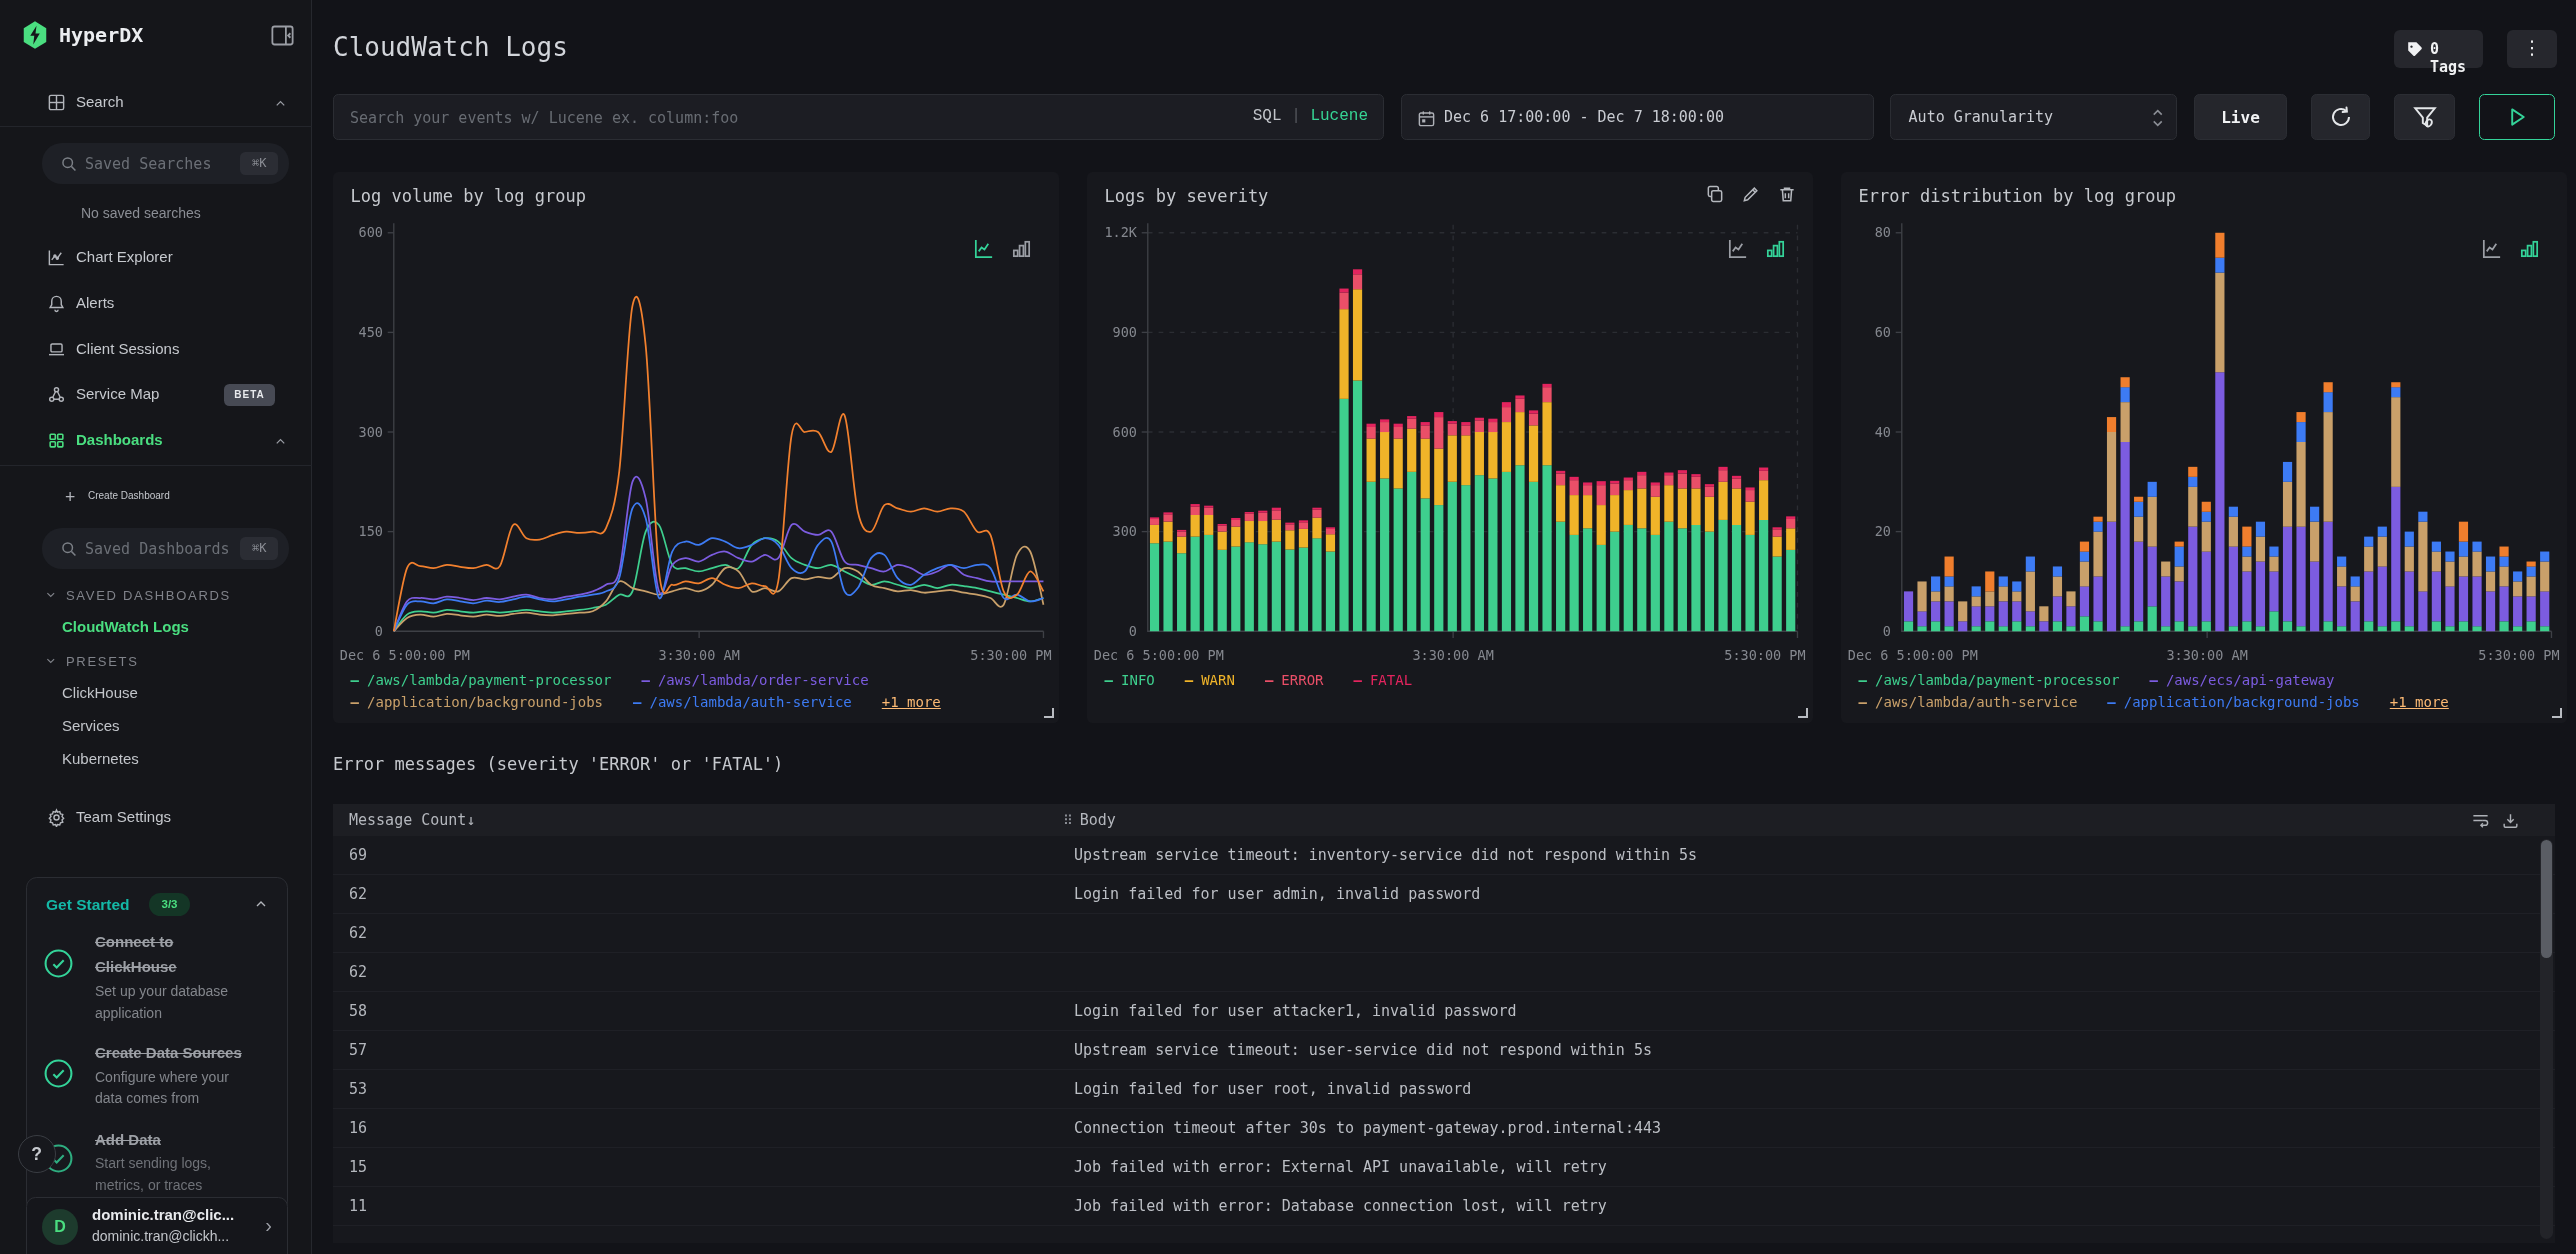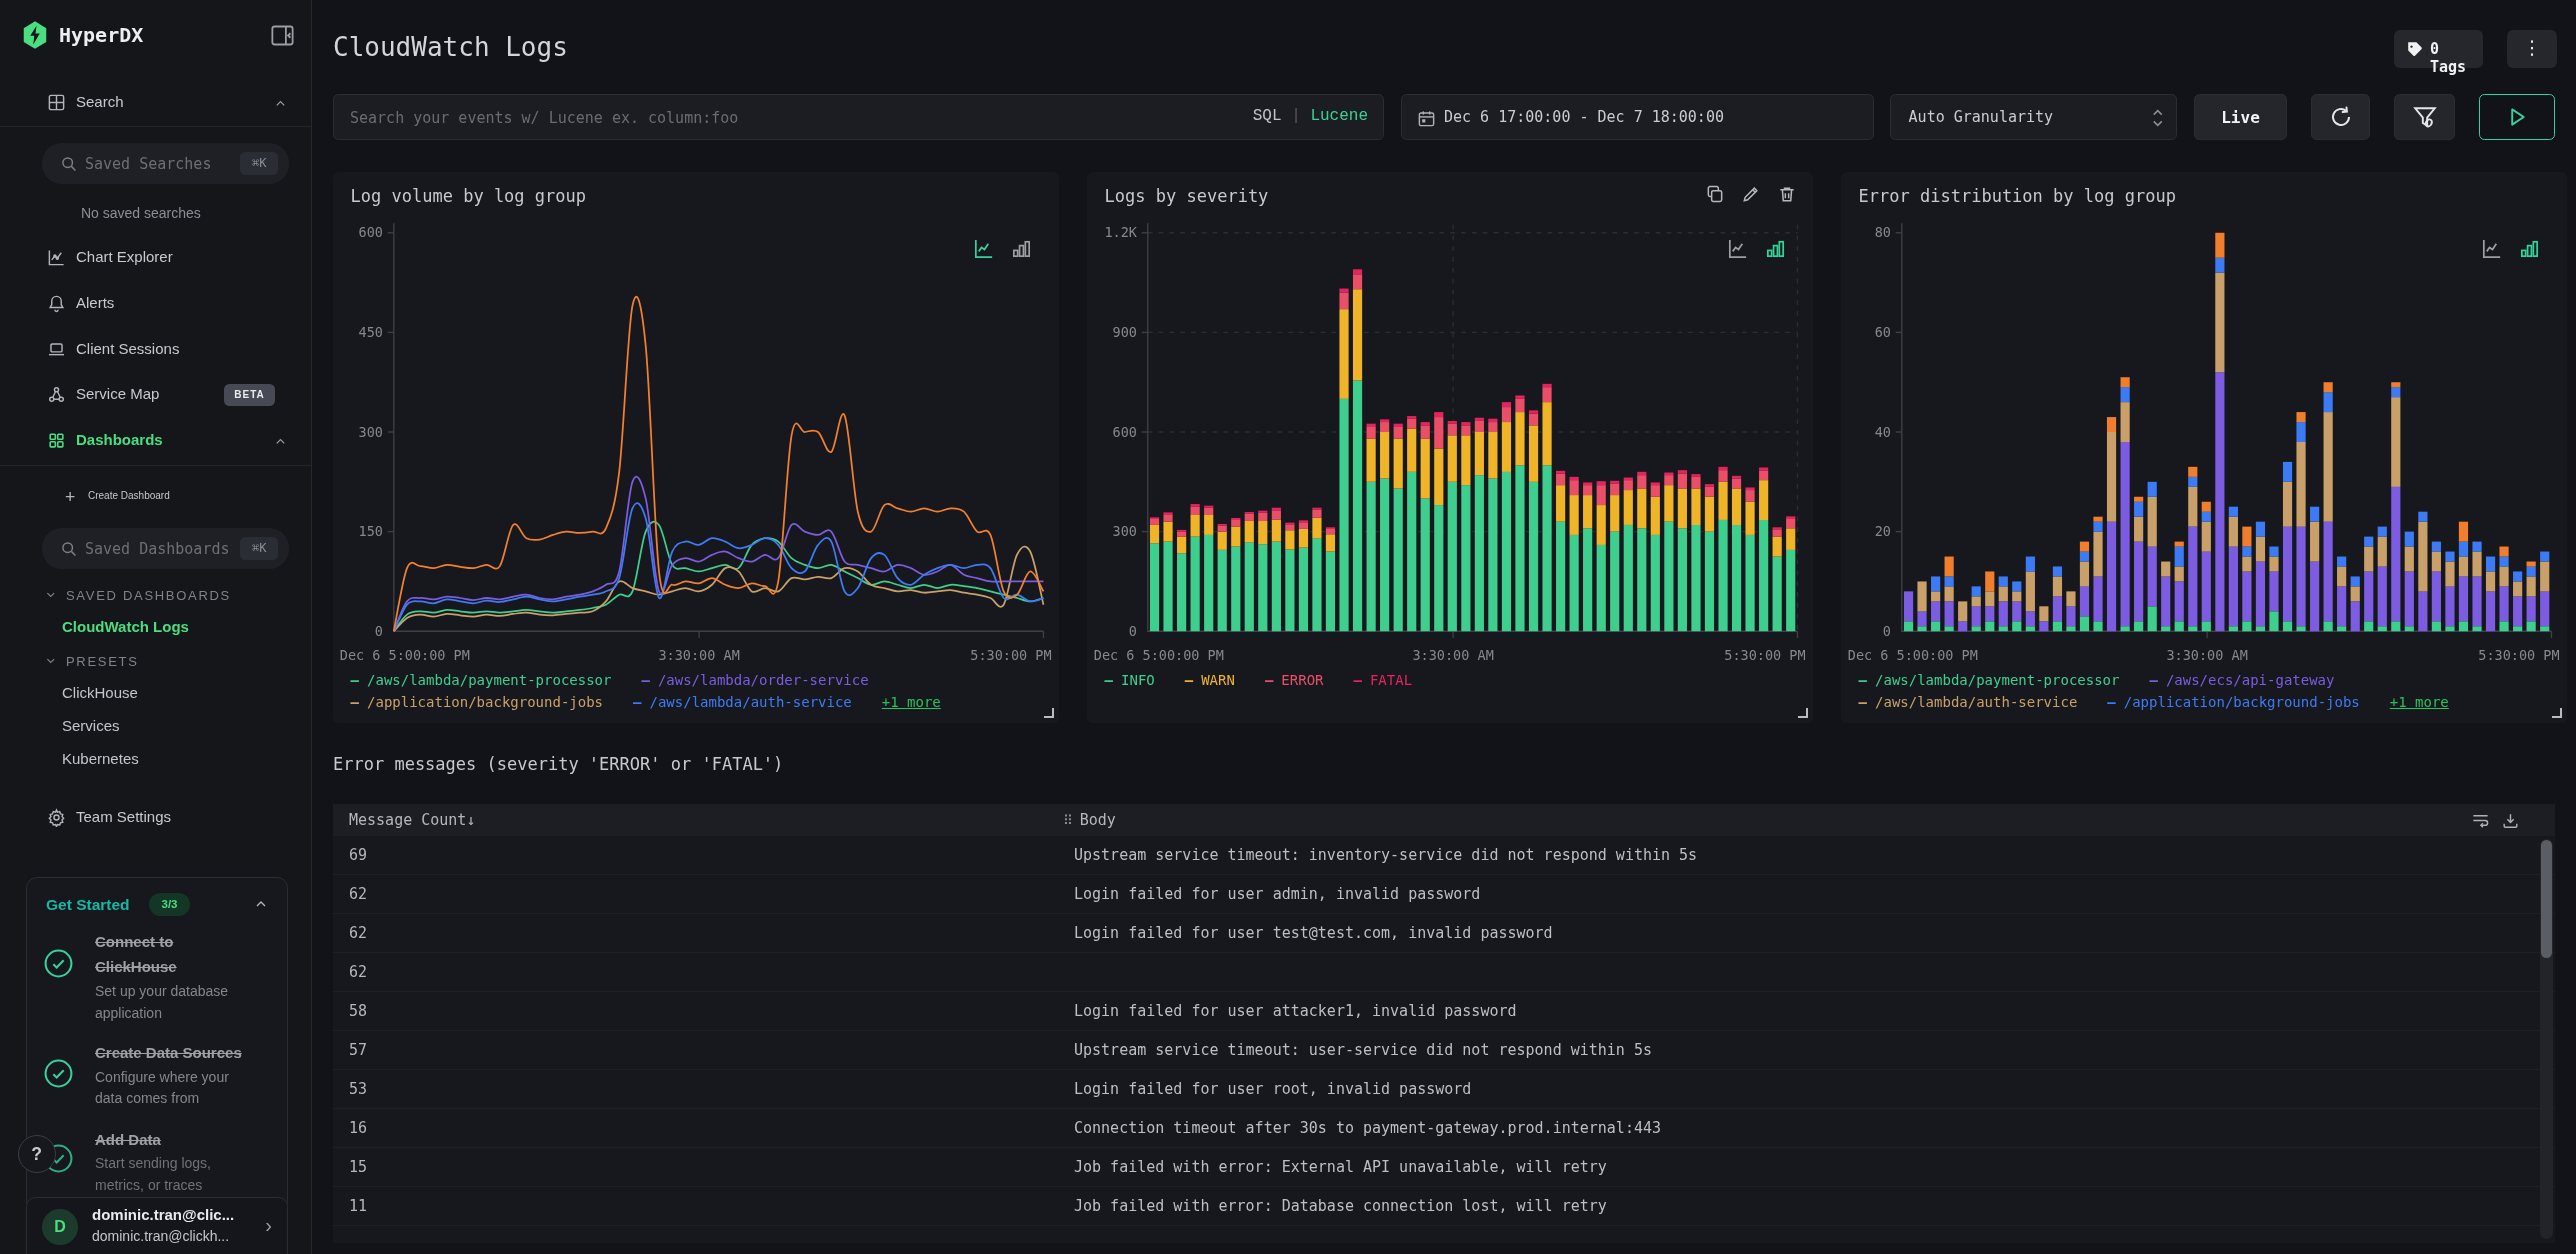--- a/index.html
+++ b/index.html
@@ -106,21 +106,21 @@
   .panel-actions { position:absolute; right:16px; top:12px; display:flex; gap:16px; color:#b5b8be; }
   .panel svg.chart { position:absolute; left:0; top:27px; }
   svg text.tick { font-family:"DejaVu Sans Mono", monospace; font-size:20px; fill:#85888f; }
   .toggles { position:absolute; right:26px; top:65px; display:flex; gap:15px; }
   .tg { width:23px; height:23px; color:#9b9ea5; }
   .tg.on { color:#34d399; }
   .legend { position:absolute; left:17.6px; top:497px; }
   .lg-row { display:flex; gap:30px; height:22px; align-items:center;
     font-family:"DejaVu Sans Mono", monospace; font-size:14px; }
   .lg-dash { font-weight:bold; margin-right:8px; }
-  .lg-more { color:#22c55e; text-decoration:underline; cursor:pointer; }
+  .lg-more { color:#fdba74; text-decoration:underline; cursor:pointer; }
   .resize-h { position:absolute; right:4.7px; bottom:4.7px; width:10px; height:10px;
     border-right:2px solid #b9bcc2; border-bottom:2px solid #b9bcc2; }
 
   
   .table-title { position:absolute; left:333px; top:754px; font-size:17px; color:#c6c9ce;
     font-family:"DejaVu Sans Mono", monospace; }
   .table-card { position:absolute; left:333px; top:804px; width:2222px; height:439px;
     background:#17181d; overflow:hidden; }
   .t-head { position:absolute; left:0; top:0; width:2222px; height:32px; background:#1d1e23;
     font-family:"DejaVu Sans Mono", monospace; font-size:15px; color:#b4b7bd; }
@@ -927,21 +927,20 @@
       <div class="trow">
         <div class="tc count">69</div>
         <div class="tc body">Upstream service timeout: inventory-service did not respond within 5s</div>
       </div>
       <div class="trow">
         <div class="tc count">62</div>
         <div class="tc body">Login failed for user admin, invalid password</div>
       </div>
       <div class="trow">
         <div class="tc count">62</div>
-        <div class="tc body">Login failed for user test@test.com, invalid password</div>
       </div>
       <div class="trow">
         <div class="tc count">62</div>
       </div>
       <div class="trow">
         <div class="tc count">58</div>
         <div class="tc body">Login failed for user attacker1, invalid password</div>
       </div>
       <div class="trow">
         <div class="tc count">57</div>

